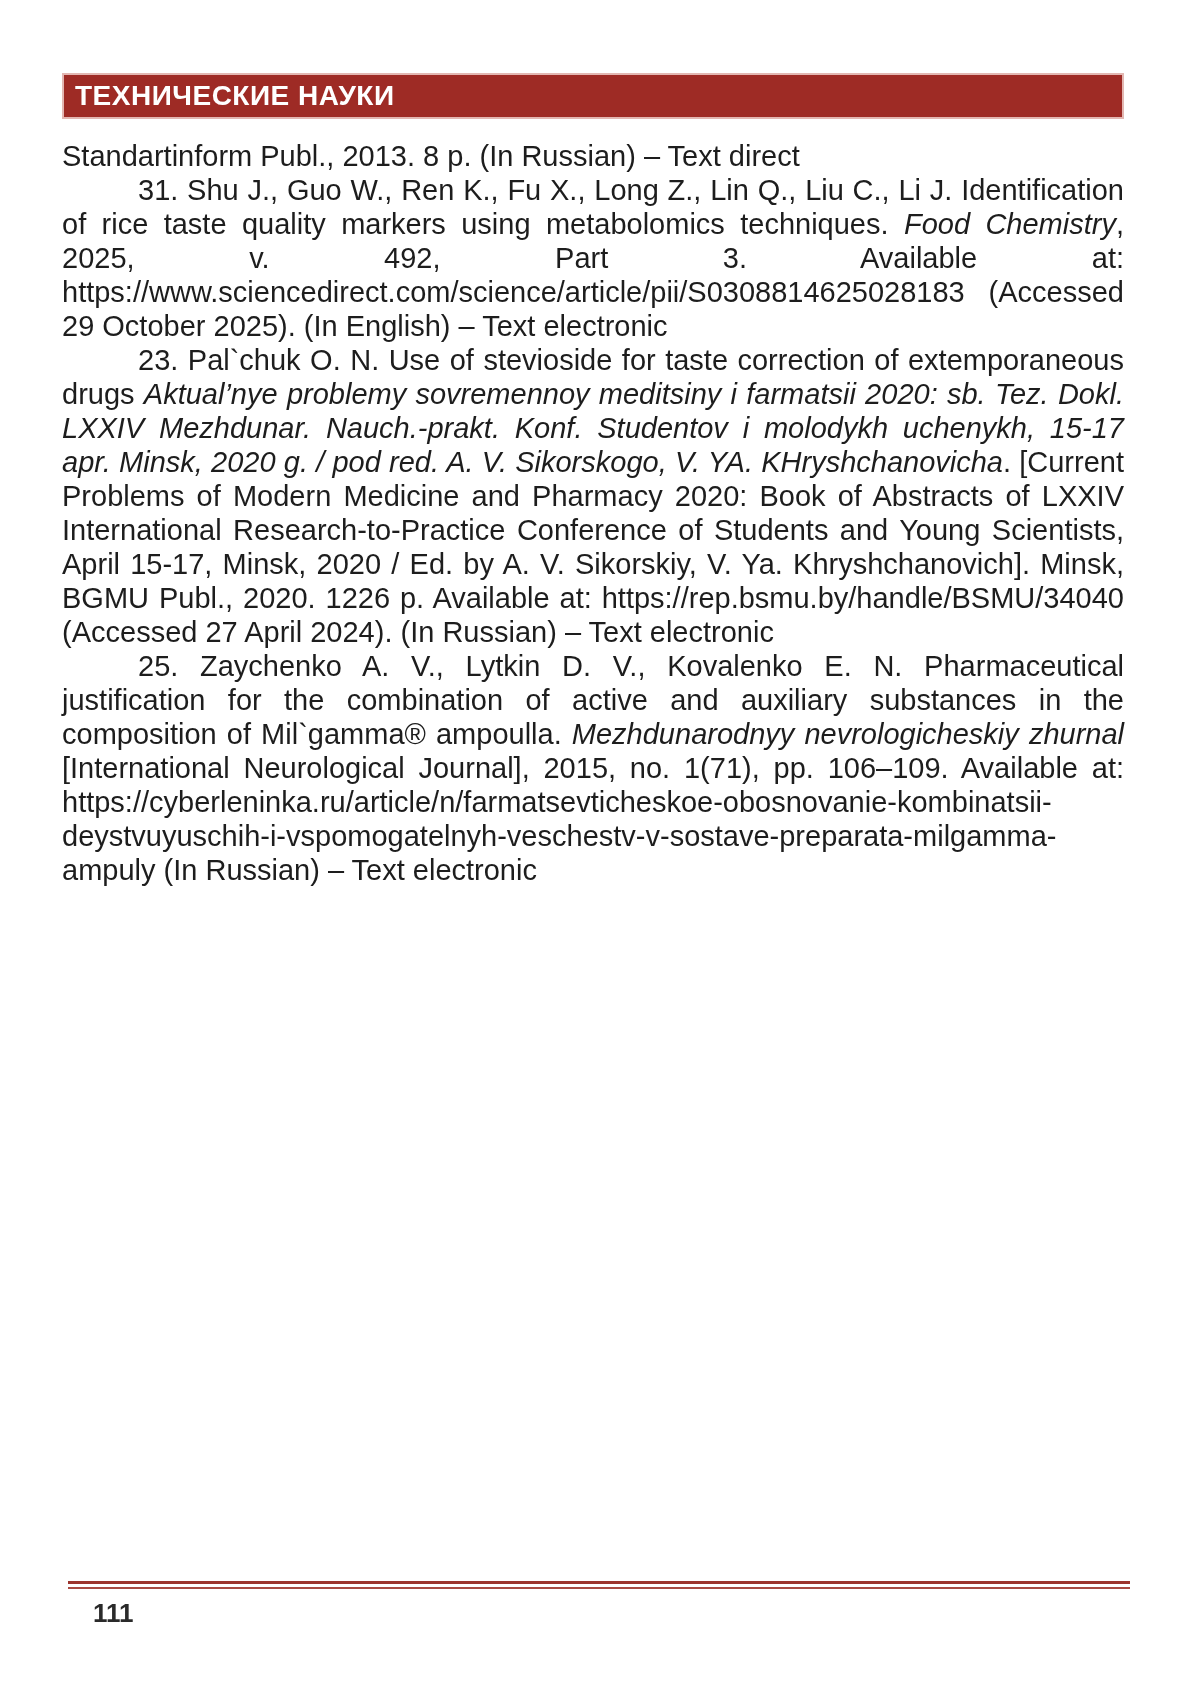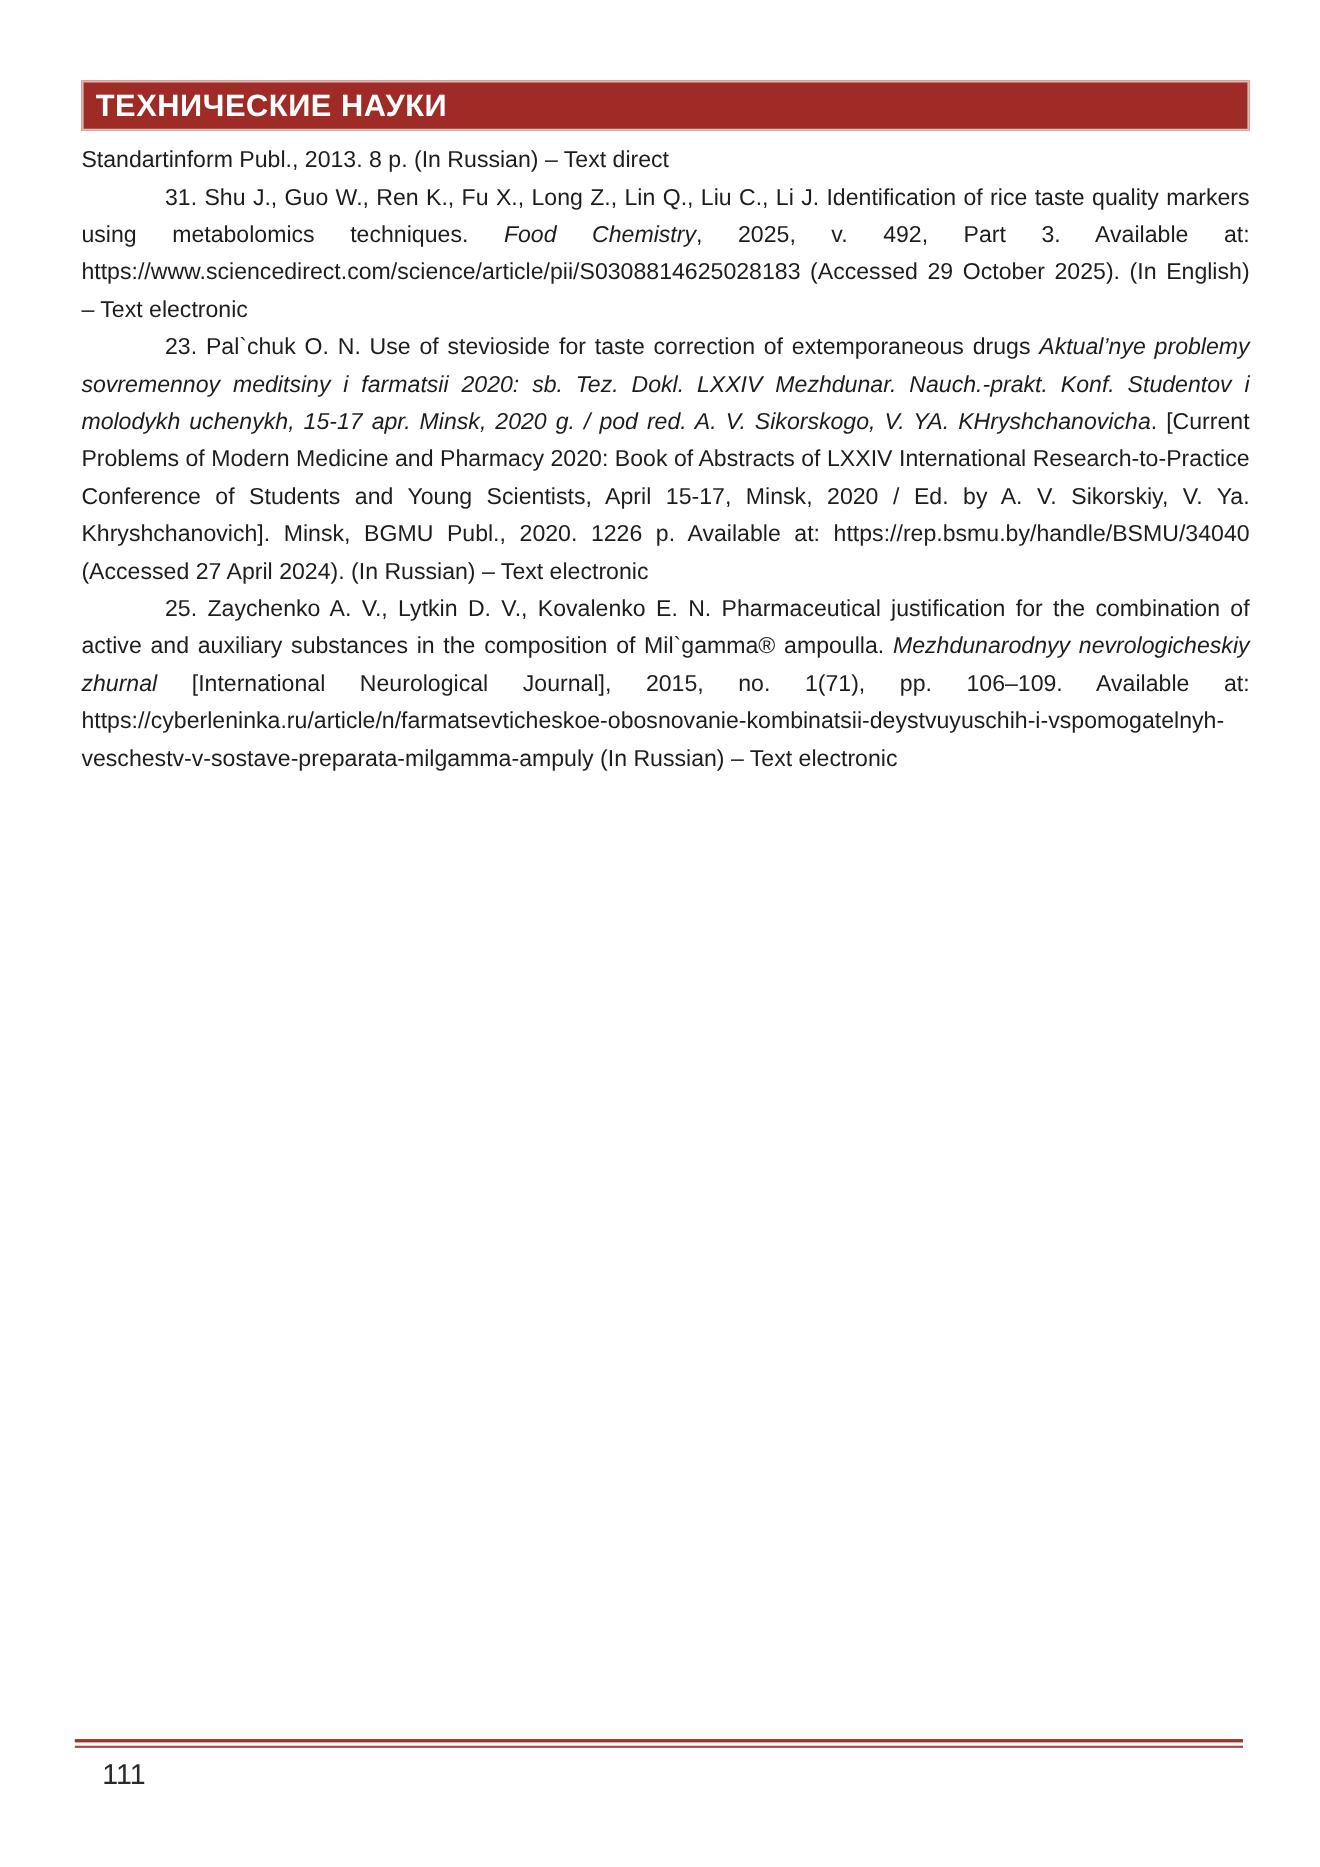--- a/index.html
+++ b/index.html
@@ -14,43 +14,43 @@
     font-family: "Liberation Sans", "DejaVu Sans", sans-serif;
     color: #1d1d1d;
     overflow: hidden;
   }
   .page {
     position: absolute;
     inset: 0;
   }
   .content {
     position: absolute;
-    left: 74px;
+    left: 62px;
     top: 73px;
     width: 1062px;
   }
   .banner {
     box-sizing: border-box;
     height: 46px;
     background: #9e2b25;
     border: 2px solid #e3b7b2;
     display: flex;
     align-items: center;
     padding-left: 11px;
   }
   .banner-title {
     color: #ffffff;
     font-weight: bold;
     font-size: 28px;
     letter-spacing: 0.5px;
     white-space: nowrap;
   }
   .refs {
-    margin-top: 10px;
-    font-size: 21px;
+    margin-top: 20px;
+    font-size: 29px;
     line-height: 34px;
     text-align: justify;
   }
   .ref {
     margin: 0;
     overflow-wrap: break-word;
   }
   .ref.indent {
     text-indent: 76px;
   }
@@ -71,20 +71,21 @@
   .footer-row {
     display: flex;
     justify-content: space-between;
     align-items: baseline;
     margin-top: 9px;
     font-size: 26px;
     color: #2a2a2a;
   }
   .page-number {
     padding-left: 25px;
+    font-weight: bold;
   }
   .journal-info {
     text-align: right;
   }
 </style>
 </head>
 <body>
 
 <div class="page">
 

